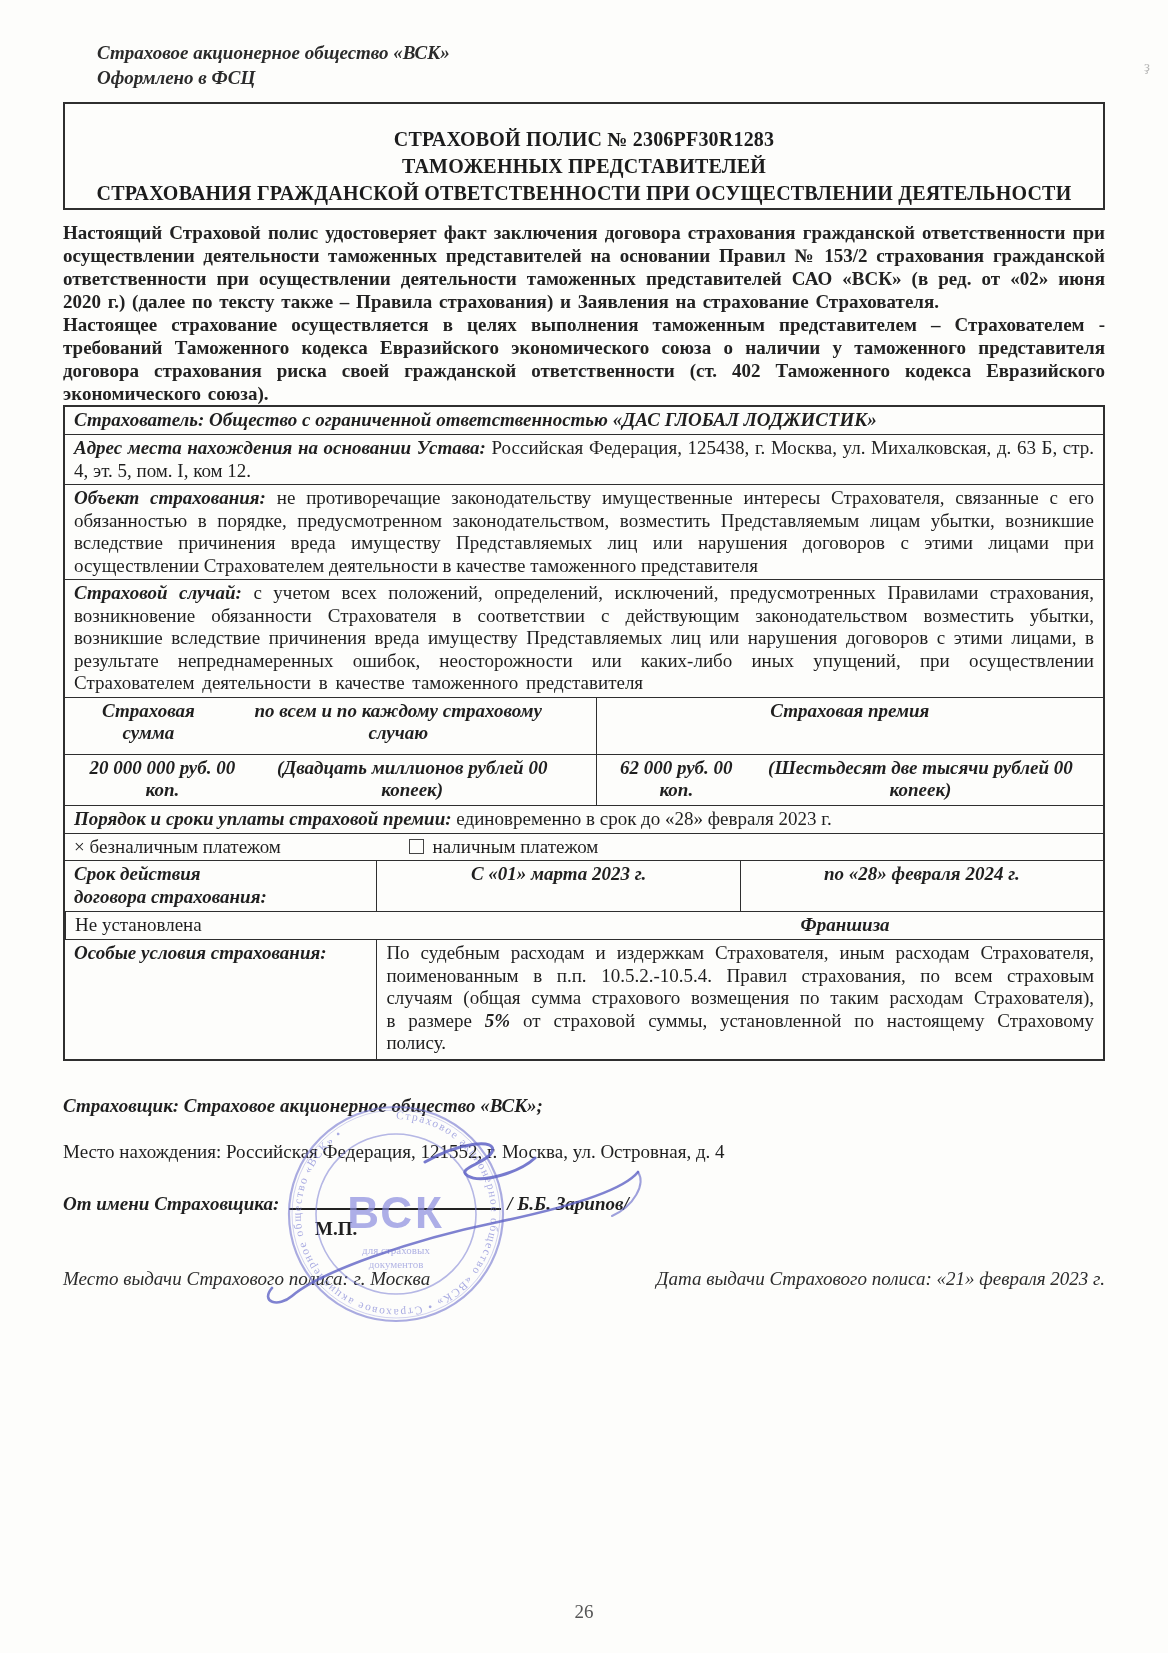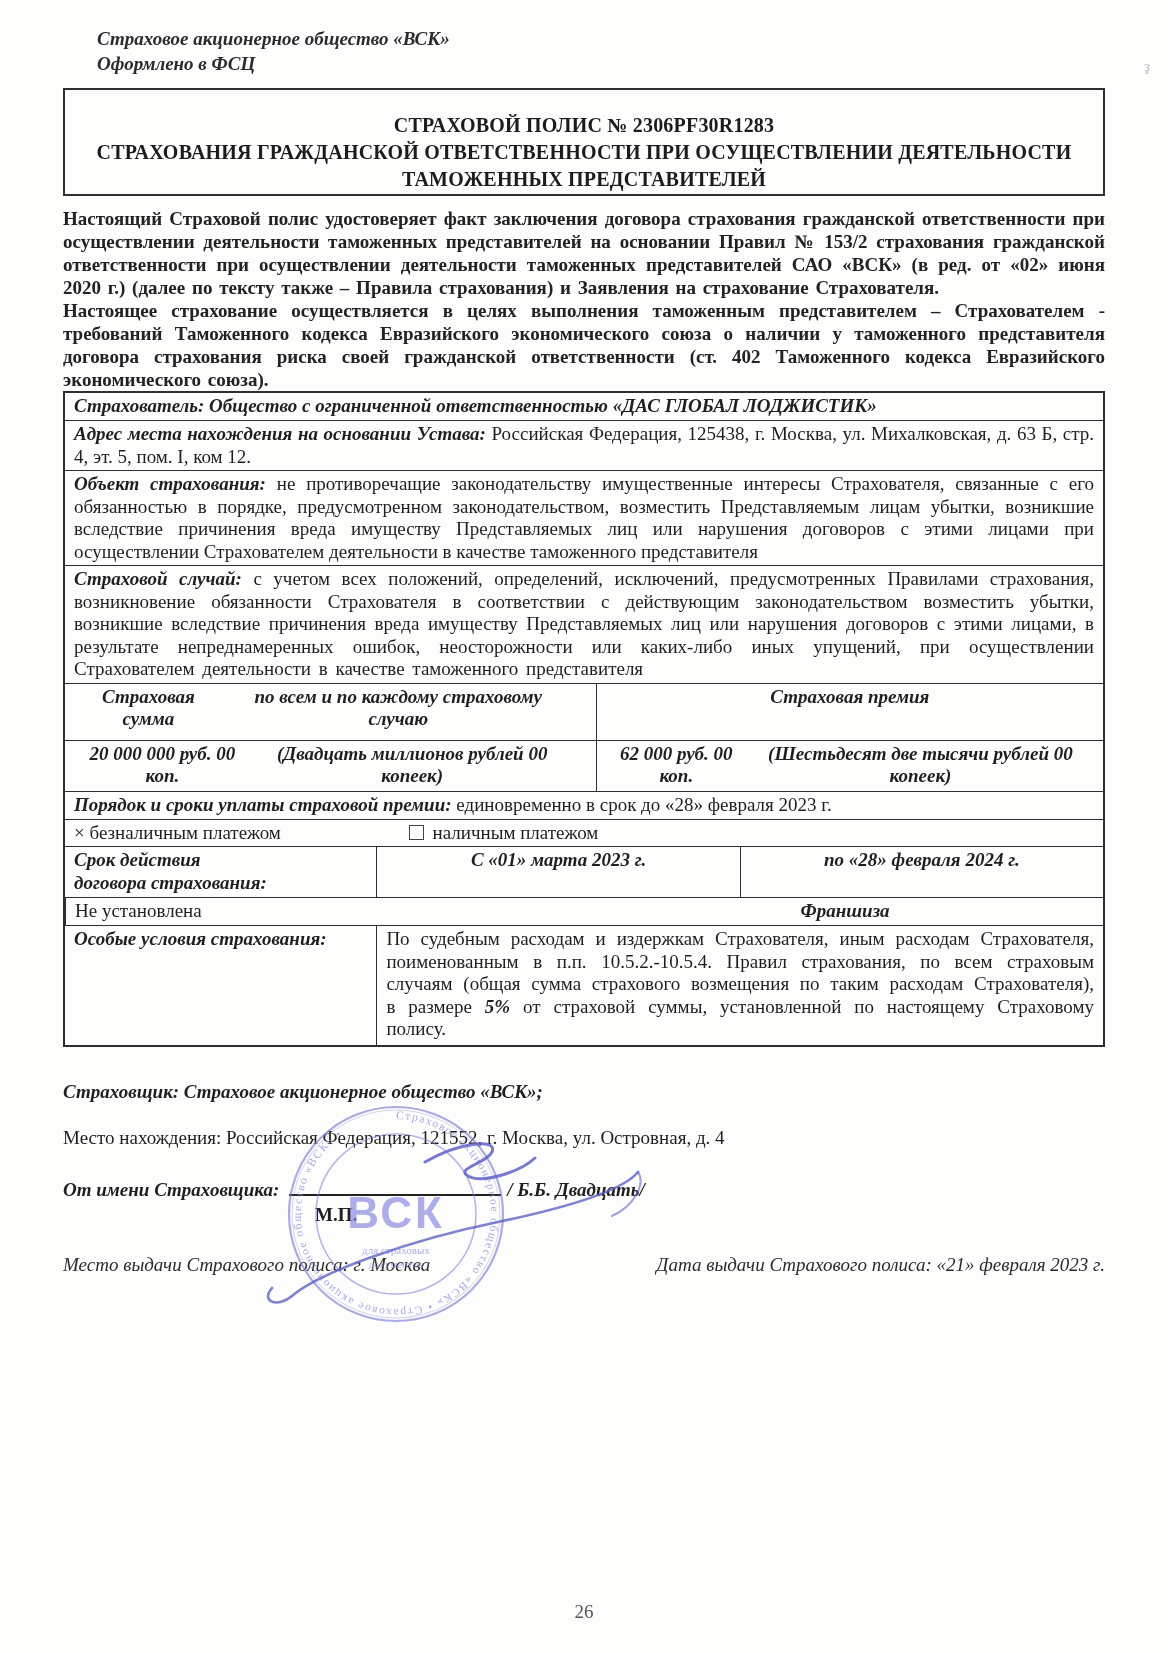--- a/index.html
+++ b/index.html
@@ -5,21 +5,21 @@
   html,body{margin:0;padding:0;background:#e8e8e8;}
   .page{
     position:relative;
     width:1168px;height:1653px;
     margin:0 auto;
     background:#fdfdfb;
     font-family:"Liberation Serif","DejaVu Serif",serif;
     color:#1f1f1f;
     overflow:hidden;
     box-sizing:border-box;
-    padding:26px 63px 0 63px;
+    padding:40px 63px 0 63px;
   }
   .letterhead{margin-left:34px;margin-bottom:12px;}
   .letterhead div{
     font-style:italic;font-weight:bold;font-size:19px;line-height:25px;color:#2b2b2b;
   }
   .artifact{position:absolute;right:18px;top:58px;color:#9a9a9a;font-size:15px;opacity:.7;}
   .title-box{
     border:2px solid #2f2f2f;
     min-height:108px;
     text-align:center;
@@ -81,22 +81,22 @@
 
   <div class="letterhead">
     <div>Страховое акционерное общество «ВСК»</div>
     <div>Оформлено в ФСЦ</div>
   </div>
 
   <span class="artifact">ҙ</span>
 
   <div class="title-box">
     <div>СТРАХОВОЙ ПОЛИС № 2306PF30R1283</div>
+    <div>ТАМОЖЕННЫХ ПРЕДСТАВИТЕЛЕЙ</div>
     <div>СТРАХОВАНИЯ ГРАЖДАНСКОЙ ОТВЕТСТВЕННОСТИ ПРИ ОСУЩЕСТВЛЕНИИ ДЕЯТЕЛЬНОСТИ</div>
-    <div>ТАМОЖЕННЫХ ПРЕДСТАВИТЕЛЕЙ</div>
   </div>
 
   <div class="preamble">
     <p>Настоящий Страховой полис удостоверяет факт заключения договора страхования гражданской ответственности при осуществлении деятельности таможенных представителей на основании Правил № 153/2 страхования гражданской ответственности при осуществлении деятельности таможенных представителей САО «ВСК» (в ред. от «02» июня 2020 г.) (далее по тексту также – Правила страхования) и Заявления на страхование Страхователя.</p>
     <p>Настоящее страхование осуществляется в целях выполнения таможенным представителем – Страхователем - требований Таможенного кодекса Евразийского экономического союза о наличии у таможенного представителя договора страхования риска своей гражданской ответственности (ст. 402 Таможенного кодекса Евразийского экономического союза).</p>
   </div>
 
   <div class="policy-table">
 
     <div class="trow" style="min-height:27px">
@@ -195,21 +195,21 @@
 
   </div>
 
   <div class="footer-block">
     <div style="margin-top:33px">
       <span class="b">Страховщик:</span>
       <span class="b">Страховое акционерное общество «ВСК»;</span>
     </div>
     <div style="margin-top:22px">Место нахождения: Российская Федерация, 121552, г. Москва, ул. Островная, д. 4</div>
     <div style="margin-top:26px">
-      <span class="b">От имени Страховщика:</span><span class="sig-line"></span><span class="b">/ Б.Б. Двадцать/</span>
+      <span class="b">От имени Страховщика:</span><span class="sig-line"></span><span class="b">/ Б.Б. Зарипов/</span>
     </div>
     <div class="mp">М.П.</div>
     <div class="issue-line">
       <span>Место выдачи Страхового полиса: г. Москва</span>
       <span>Дата выдачи Страхового полиса: «21» февраля 2023 г.</span>
     </div>
   </div>
 
   <div class="stamp-wrap">
     <svg width="236" height="236" viewBox="0 0 236 236">

